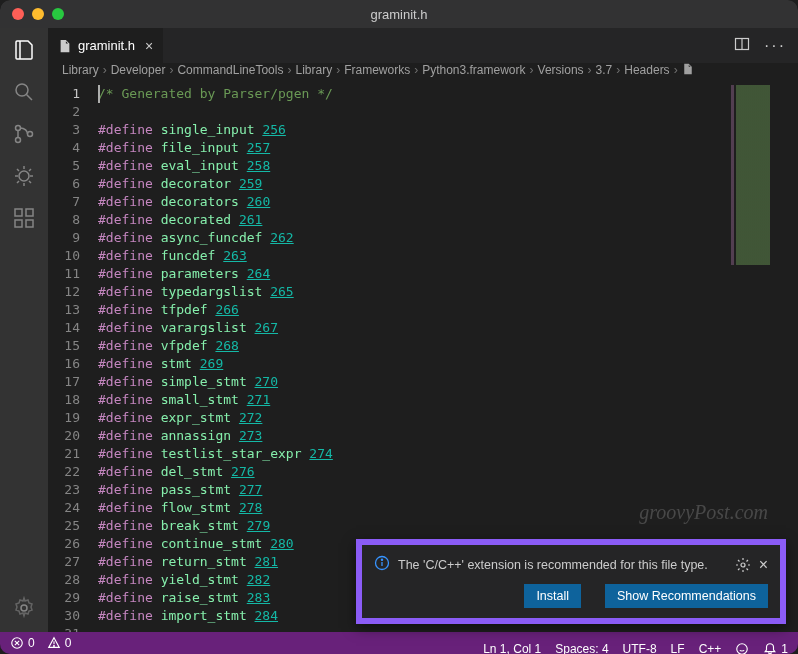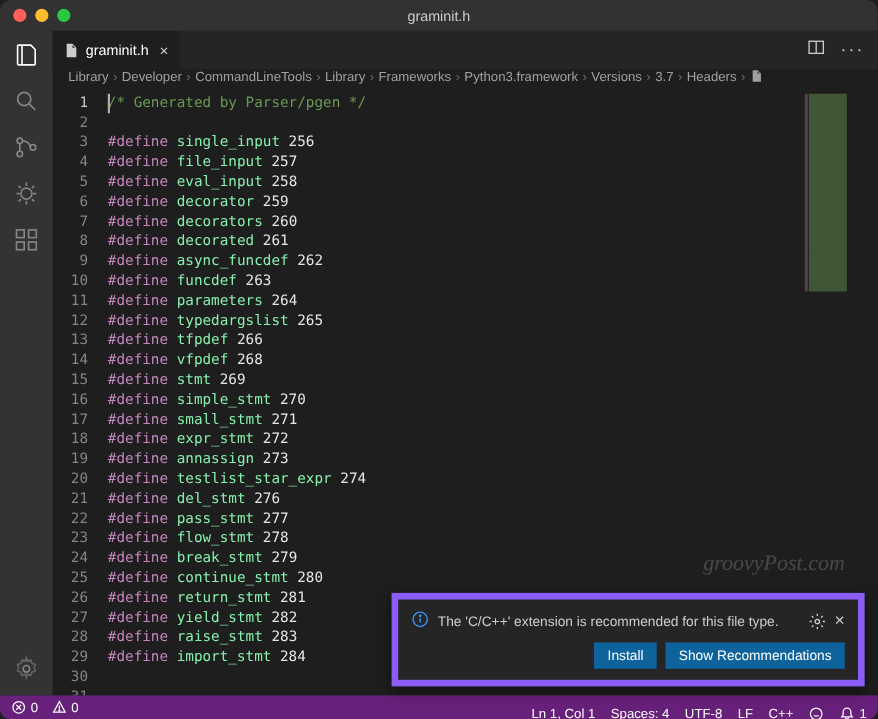--- a/index.html
+++ b/index.html
@@ -125,21 +125,21 @@
   .gutter .ln.current { color: #c6c6c6; }
   .code {
     flex: 1;
     color: #d4d4d4;
     position: relative;
   }
   .code-line { height: 18px; white-space: pre; }
   .tok-comment { color: #6a9955; }
   .tok-keyword { color: #c586c0; }
   .tok-ident { color: #86efac; }
-  .tok-num { color: #e5e5e5; }
+  .tok-num { color: #14b8a6; text-decoration: underline; }
   .cursor {
     position: absolute;
     left: 0; top: 0;
     width: 2px; height: 18px;
     background: #aeafad;
   }
   
   .minimap {
     position: absolute;
     right: 0; top: 0;
@@ -170,21 +170,21 @@
   .notif-row1 {
     display: flex;
     align-items: center;
     gap: 8px;
   }
   .notif-row1 .msg { flex: 1; }
   .notif-row1 svg { width: 16px; height: 16px; flex-shrink: 0; }
   .notif-row2 {
     display: flex;
     justify-content: flex-end;
-    gap: 8px;
+    gap: 24px;
     margin-top: 10px;
   }
   .notif-btn {
     background: #0e639c;
     color: #ffffff;
     border: none;
     padding: 5px 12px;
     font-size: 12.5px;
     cursor: pointer;
   }
@@ -361,20 +361,21 @@
           <div class="code-line"><span class="tok-keyword">#define</span> <span class="tok-ident">file_input</span> <span class="tok-num">257</span></div>
           <div class="code-line"><span class="tok-keyword">#define</span> <span class="tok-ident">eval_input</span> <span class="tok-num">258</span></div>
           <div class="code-line"><span class="tok-keyword">#define</span> <span class="tok-ident">decorator</span> <span class="tok-num">259</span></div>
           <div class="code-line"><span class="tok-keyword">#define</span> <span class="tok-ident">decorators</span> <span class="tok-num">260</span></div>
           <div class="code-line"><span class="tok-keyword">#define</span> <span class="tok-ident">decorated</span> <span class="tok-num">261</span></div>
           <div class="code-line"><span class="tok-keyword">#define</span> <span class="tok-ident">async_funcdef</span> <span class="tok-num">262</span></div>
           <div class="code-line"><span class="tok-keyword">#define</span> <span class="tok-ident">funcdef</span> <span class="tok-num">263</span></div>
           <div class="code-line"><span class="tok-keyword">#define</span> <span class="tok-ident">parameters</span> <span class="tok-num">264</span></div>
           <div class="code-line"><span class="tok-keyword">#define</span> <span class="tok-ident">typedargslist</span> <span class="tok-num">265</span></div>
           <div class="code-line"><span class="tok-keyword">#define</span> <span class="tok-ident">tfpdef</span> <span class="tok-num">266</span></div>
+          <div class="code-line"><span class="tok-keyword">#define</span> <span class="tok-ident">varargslist</span> <span class="tok-num">267</span></div>
           <div class="code-line"><span class="tok-keyword">#define</span> <span class="tok-ident">vfpdef</span> <span class="tok-num">268</span></div>
           <div class="code-line"><span class="tok-keyword">#define</span> <span class="tok-ident">stmt</span> <span class="tok-num">269</span></div>
           <div class="code-line"><span class="tok-keyword">#define</span> <span class="tok-ident">simple_stmt</span> <span class="tok-num">270</span></div>
           <div class="code-line"><span class="tok-keyword">#define</span> <span class="tok-ident">small_stmt</span> <span class="tok-num">271</span></div>
           <div class="code-line"><span class="tok-keyword">#define</span> <span class="tok-ident">expr_stmt</span> <span class="tok-num">272</span></div>
           <div class="code-line"><span class="tok-keyword">#define</span> <span class="tok-ident">annassign</span> <span class="tok-num">273</span></div>
           <div class="code-line"><span class="tok-keyword">#define</span> <span class="tok-ident">testlist_star_expr</span> <span class="tok-num">274</span></div>
           <div class="code-line"><span class="tok-keyword">#define</span> <span class="tok-ident">del_stmt</span> <span class="tok-num">276</span></div>
           <div class="code-line"><span class="tok-keyword">#define</span> <span class="tok-ident">pass_stmt</span> <span class="tok-num">277</span></div>
           <div class="code-line"><span class="tok-keyword">#define</span> <span class="tok-ident">flow_stmt</span> <span class="tok-num">278</span></div>

